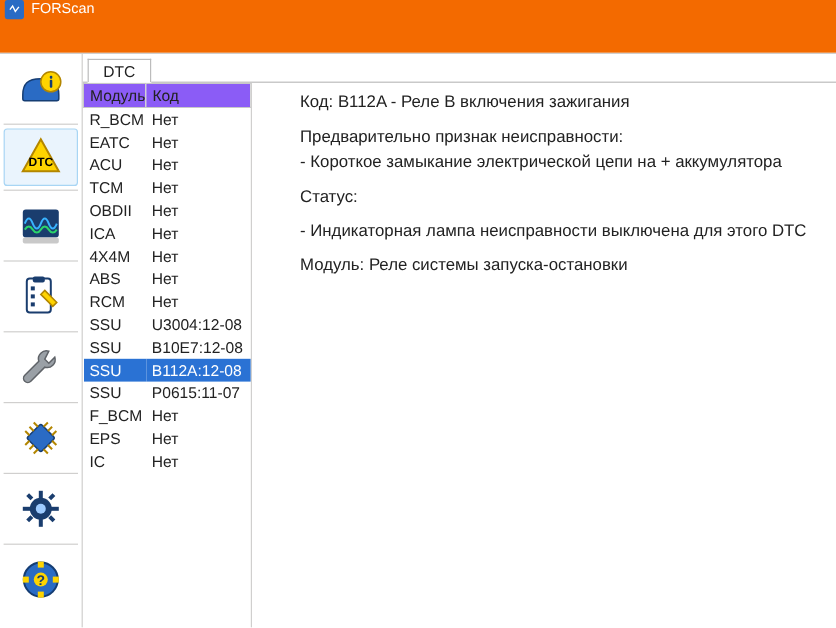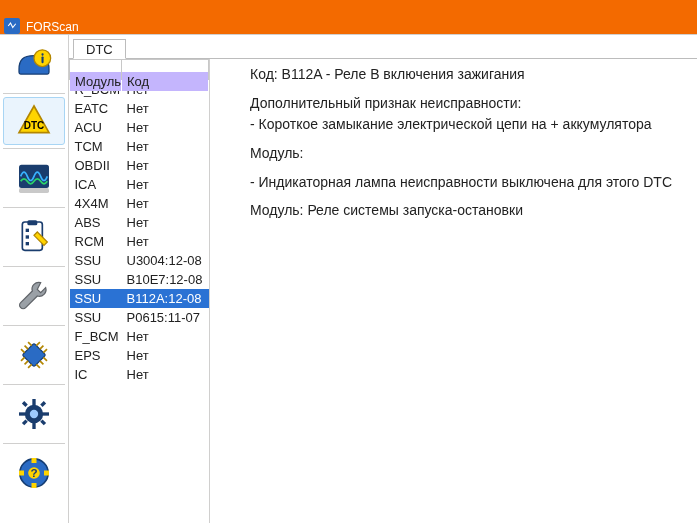--- a/index.html
+++ b/index.html
@@ -9,23 +9,23 @@
     background: #fff;
     width: 697px;
     height: 523px;
     overflow: hidden;
     display: flex;
     flex-direction: column;
   }
   .titlebar {
     background: #f36a00;
     color: #fff;
-    height: 34px;
-    display: flex;
-    align-items: flex-end;
+    height: 44px;
+    display: flex;
+    align-items: flex-start;
     padding: 0 4px;
     font-size: 12px;
   }
   .titlebar .app-icon {
     width: 16px; height: 16px;
     background: #2a6bc4;
     display: flex; align-items: center; justify-content: center;
     margin-right: 6px;
     border-radius: 2px;
   }
@@ -96,29 +96,29 @@
     border-right: 1px solid #d0cfce;
     overflow-y: auto;
     overflow-x: hidden;
   }
   table.dtc {
     border-collapse: collapse;
     width: 100%;
     table-layout: fixed;
   }
   table.dtc th {
-    background: #c4b5fd;
+    background: #8b5cf6;
     border: 1px solid #c8c8c8;
     font-weight: normal;
     text-align: left;
     padding: 2px 5px;
     font-size: 13px;
     color: #222;
     position: sticky;
-    top: 12px;
+    top: 0;
   }
   table.dtc th:first-child { width: 52px; }
   table.dtc td {
     padding: 2px 5px;
     font-size: 13px;
     color: #222;
     white-space: nowrap;
     cursor: default;
   }
   table.dtc tr.selected td {
@@ -321,22 +321,22 @@
               </tr>
               <tr>
                 <td>IC</td>
                 <td>Нет</td>
               </tr>
             </tbody>
         </table>
       </div>
       <div class="details">
         <p>Код: B112A - Реле B включения зажигания</p>
-        <p>Дополнительный признак неисправности:</p>
+        <p>Предварительно признак неисправности:</p>
         <p class="sub"> - Короткое замыкание электрической цепи на + аккумулятора</p>
-        <p>Модуль:</p>
+        <p>Статус:</p>
         <p class="sub" style="margin-top:0;"> - Индикаторная лампа неисправности выключена для этого DTC</p>
         <p>Модуль: Реле системы запуска-остановки</p>
       </div>
     </div>
   </div>
 
 </div>
 
 </body></html>

